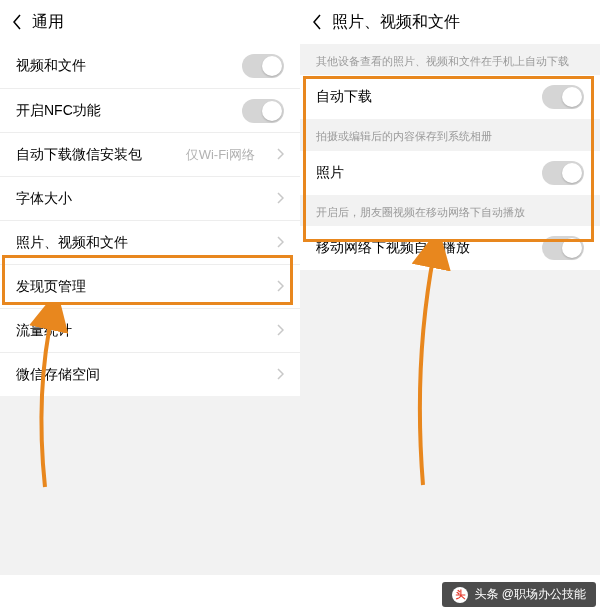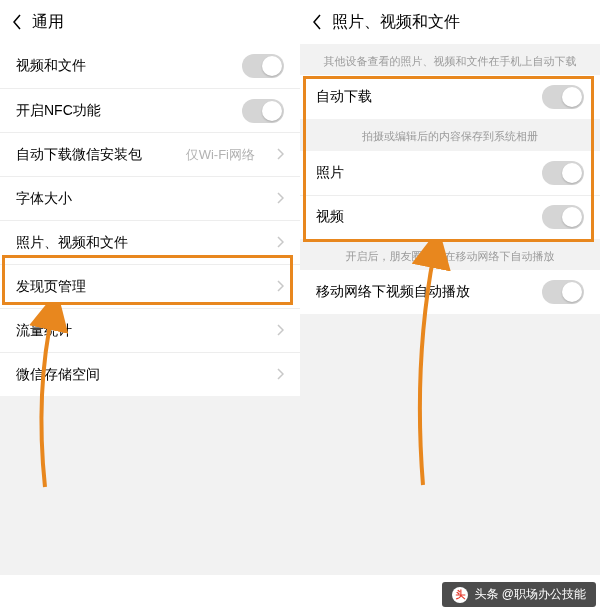--- a/index.html
+++ b/index.html
@@ -9,21 +9,21 @@
     .header { background: #fff; height: 44px; display: flex; align-items: center; padding: 0 12px; font-size: 16px; color: #000; }
     .back { margin-right: 10px; display: flex; }
     .list { background: #f2f2f2; }
     .row { background: #fff; height: 44px; display: flex; align-items: center; padding: 0 16px; font-size: 14px; color: #000; position: relative; }
     .row + .row { border-top: 0.5px solid #ededed; }
     .row .label { flex: 1; }
     .row .value { color: #b2b2b2; font-size: 13px; margin-right: 22px; }
     .chev { color: #c8c8c8; }
     .toggle { width: 42px; height: 24px; border-radius: 12px; background: #d5d5d5; position: relative; }
     .toggle::after { content: ""; position: absolute; top: 2px; right: 2px; width: 20px; height: 20px; border-radius: 50%; background: #fff; box-shadow: 0 1px 2px rgba(0,0,0,.2); }
-    .section-tip { padding: 10px 16px 6px; font-size: 11px; color: #9a9a9a; line-height: 1.4; text-align: center; }
+    .section-tip { padding: 10px 16px 6px; font-size: 11px; color: #9a9a9a; line-height: 1.4; }
     .highlight-box { position: absolute; border: 3px solid #e8871e; pointer-events: none; }
     .arrow { position: absolute; pointer-events: none; }
     .watermark { position: absolute; bottom: 4px; right: 4px; background: rgba(0,0,0,0.7); color: #fff; font-size: 12px; padding: 4px 10px; border-radius: 3px; display: flex; align-items: center; gap: 6px; }
     .wm-logo { width: 16px; height: 16px; border-radius: 50%; background: #fff; display: flex; align-items: center; justify-content: center; font-size: 10px; color: #e63b2e; font-weight: bold; }
     .bottom-fill { flex: 1; background: #f2f2f2; }
   </style>
 </head>
 <body>
 
 <div class="container">
@@ -111,24 +111,20 @@
           <span class="label">自动下载</span>
           <span class="toggle"></span>
         </div>
     </div>
     <div class="section-tip">拍摄或编辑后的内容保存到系统相册</div>
     <div class="list">
       <div class="row">
           <span class="label">照片</span>
           <span class="toggle"></span>
         </div>
-      <div class="row">
-          <span class="label">视频</span>
-          <span class="toggle"></span>
-        </div>
     </div>
     <div class="section-tip">开启后，朋友圈视频在移动网络下自动播放</div>
     <div class="list">
       <div class="row">
           <span class="label">移动网络下视频自动播放</span>
           <span class="toggle"></span>
         </div>
     </div>
     <div class="bottom-fill"></div>
     <div class="highlight-box" style="left:3px; top:76px; width:291px; height:166px;"></div>

